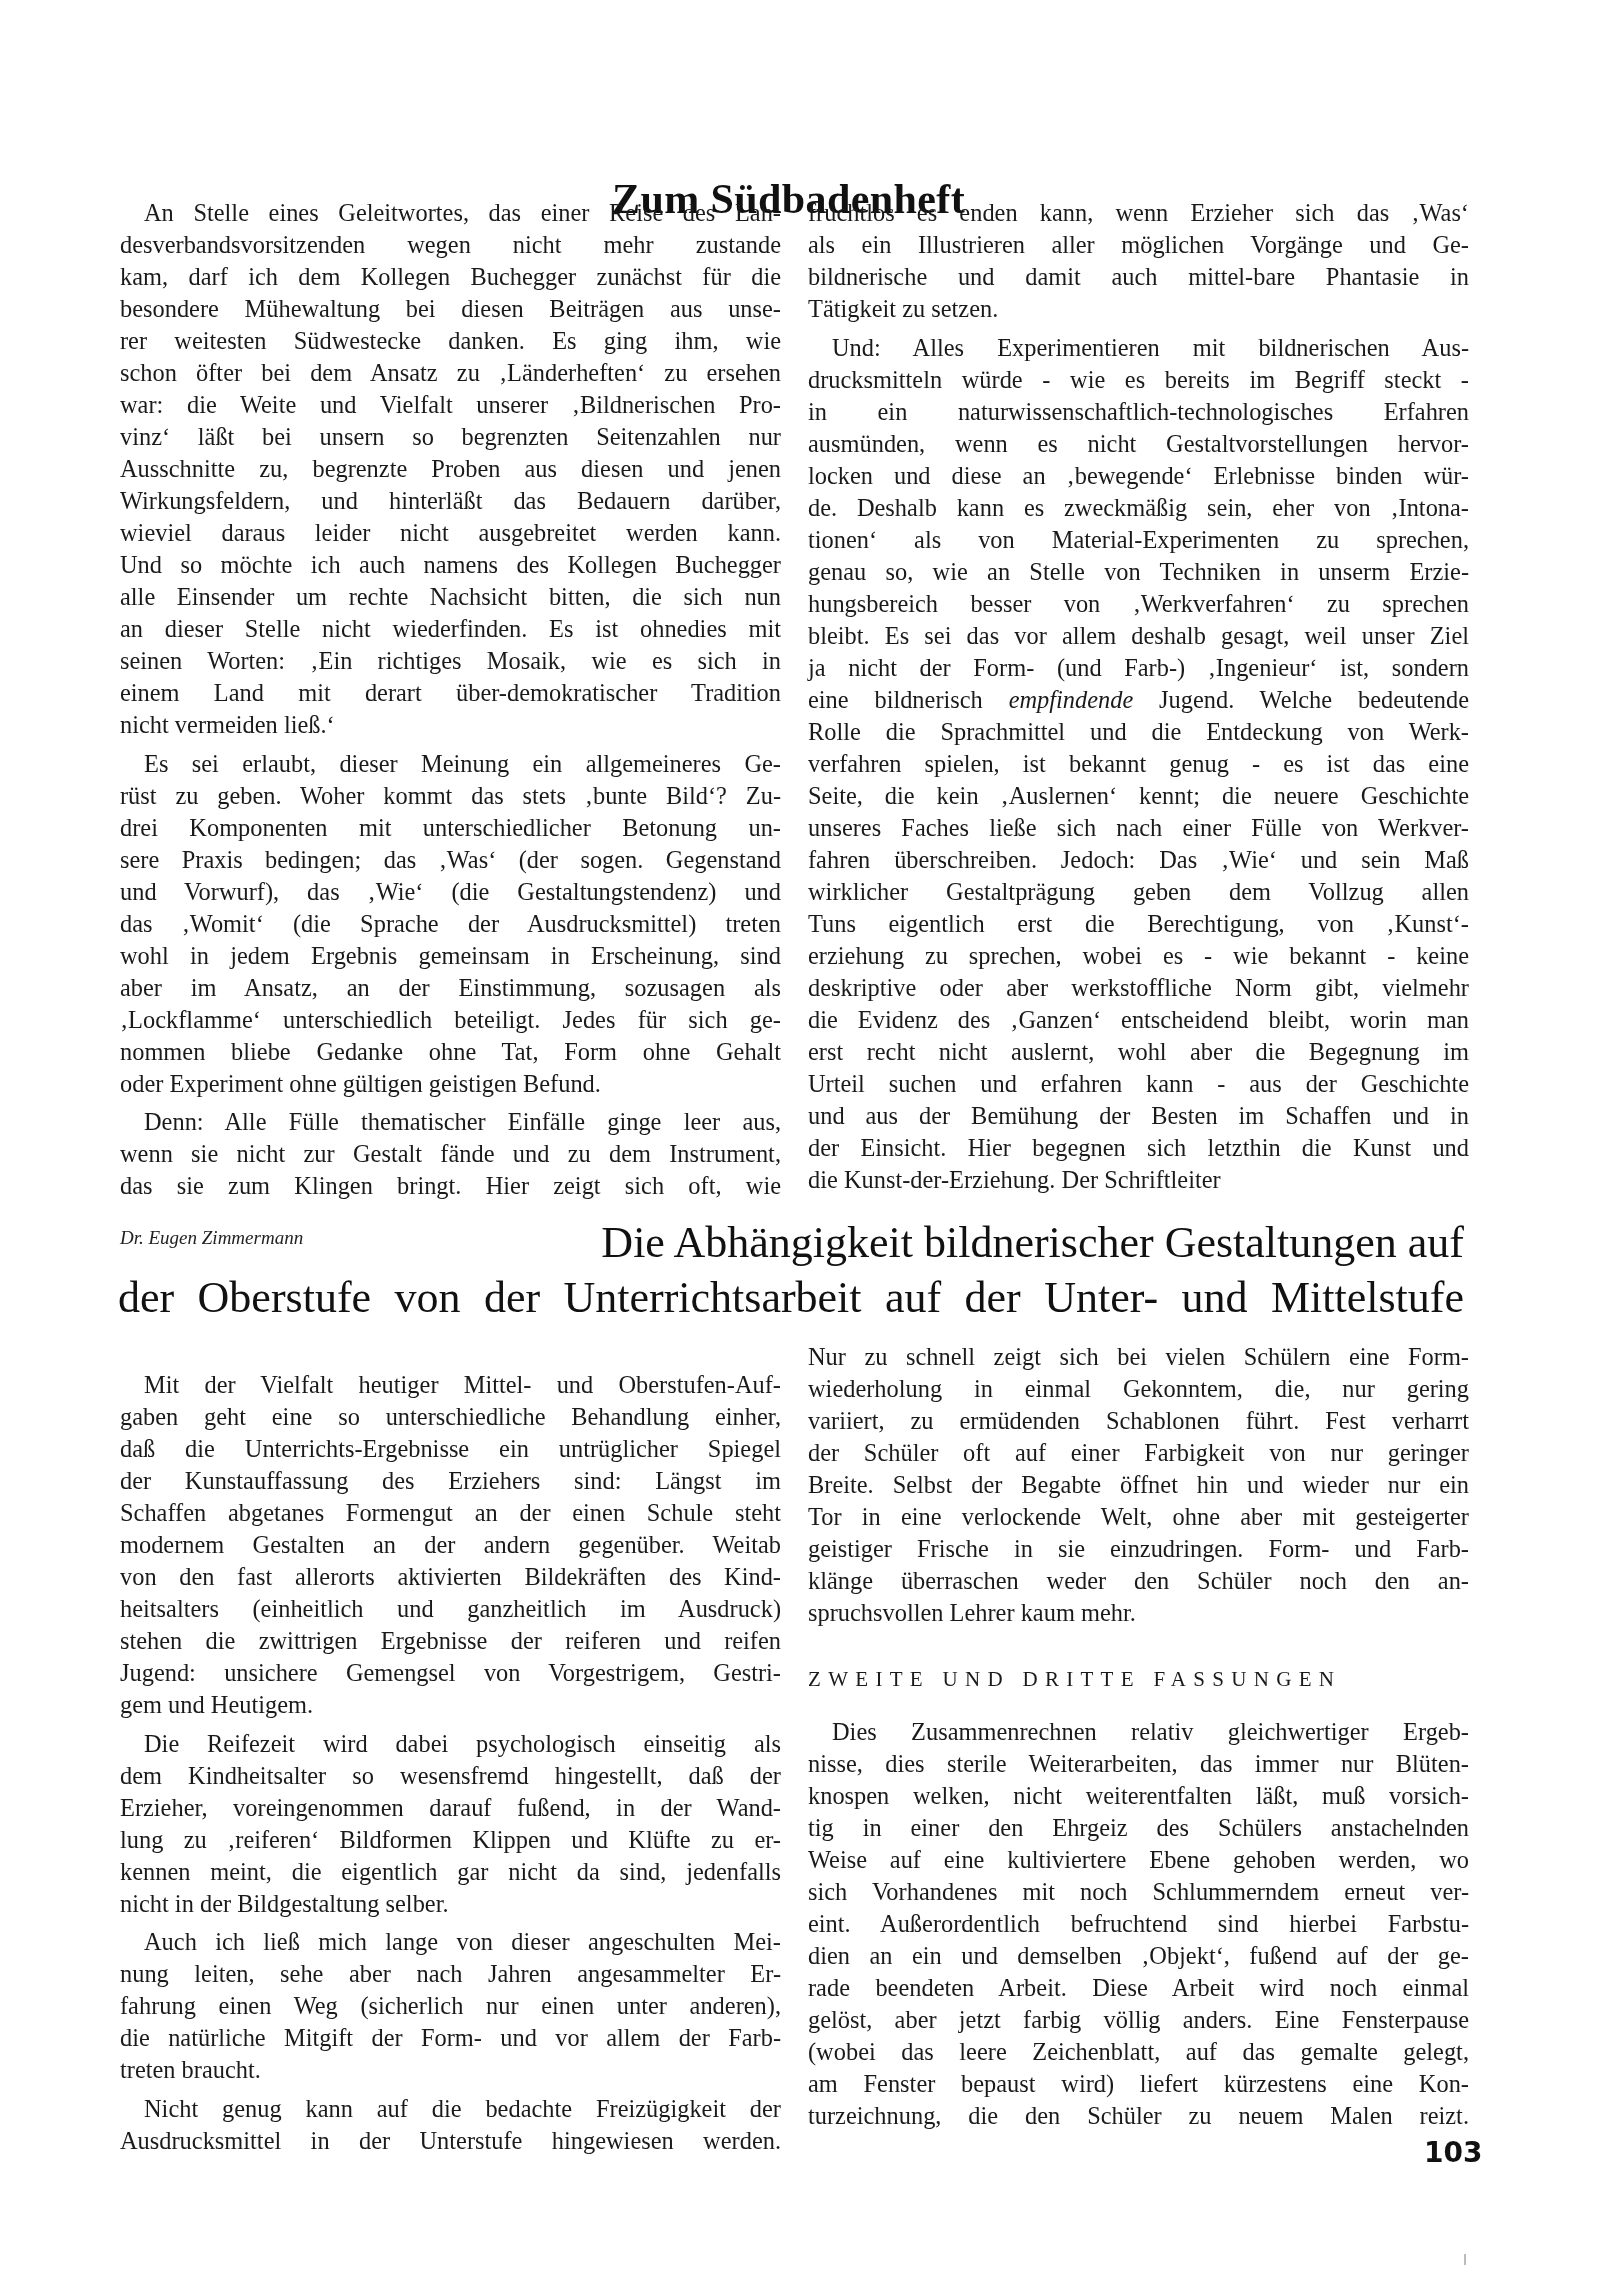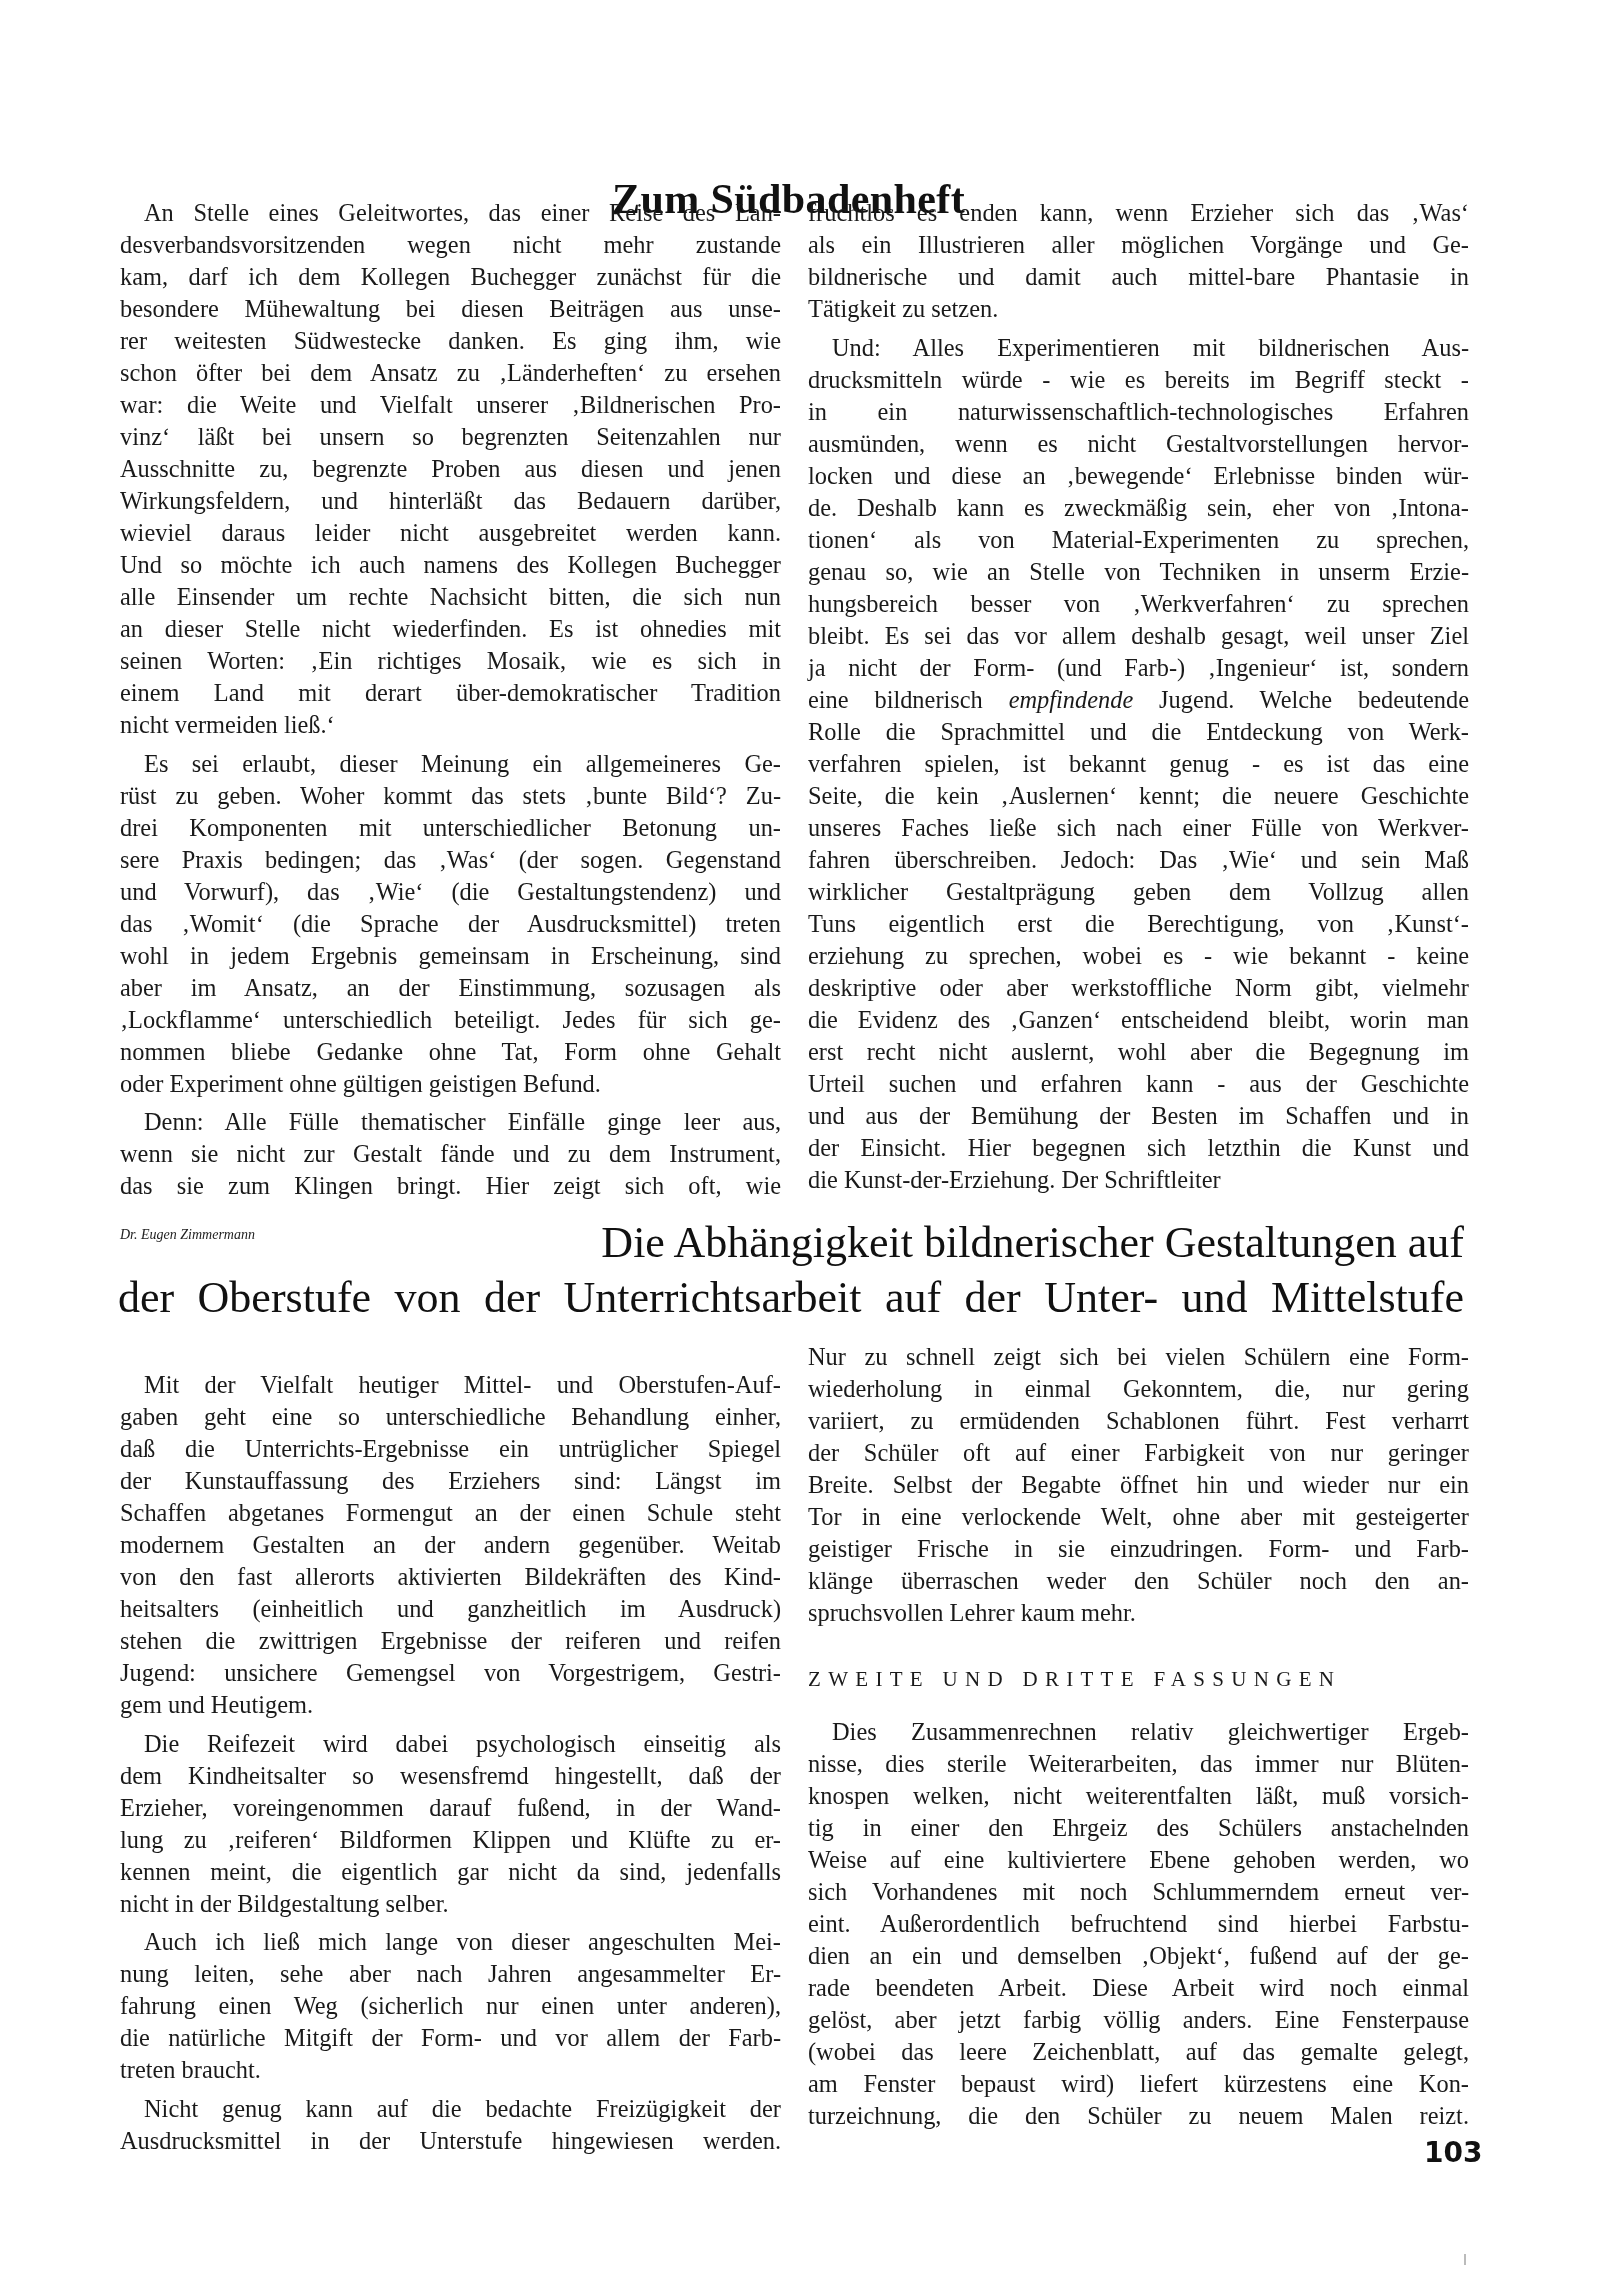--- a/index.html
+++ b/index.html
@@ -16,21 +16,21 @@
     color: #1a1a1a;
   }
   .col .line { display: block; text-align: justify; text-align-last: justify; white-space: nowrap; height: 32px; overflow: visible; }
   .col .line.last { text-align-last: left; }
   .col .line.indent { padding-left: 24px; }
   .col .gap { display: block; height: 6.5px; }
   .col i { font-style: italic; }
   .sig-row { display: flex; justify-content: space-between; }
   .author {
     position: absolute; left: 120px; top: 1227px;
-    font-family: "Liberation Serif", serif; font-style: italic; font-size: 14px; color: #222;
+    font-family: "Liberation Serif", serif; font-style: italic; font-size: 19px; color: #222;
   }
   .title2a {
     position: absolute; left: 517px; top: 1217px; width: 947px; text-align: right;
     font-family: "Liberation Serif", serif; font-size: 44px; color: #111; white-space: nowrap;
   }
   .title2b {
     position: absolute; left: 118px; top: 1272px; width: 1346px; text-align: justify; text-align-last: justify;
     font-family: "Liberation Serif", serif; font-size: 44px; color: #111; white-space: nowrap;
   }
   .subhead {

